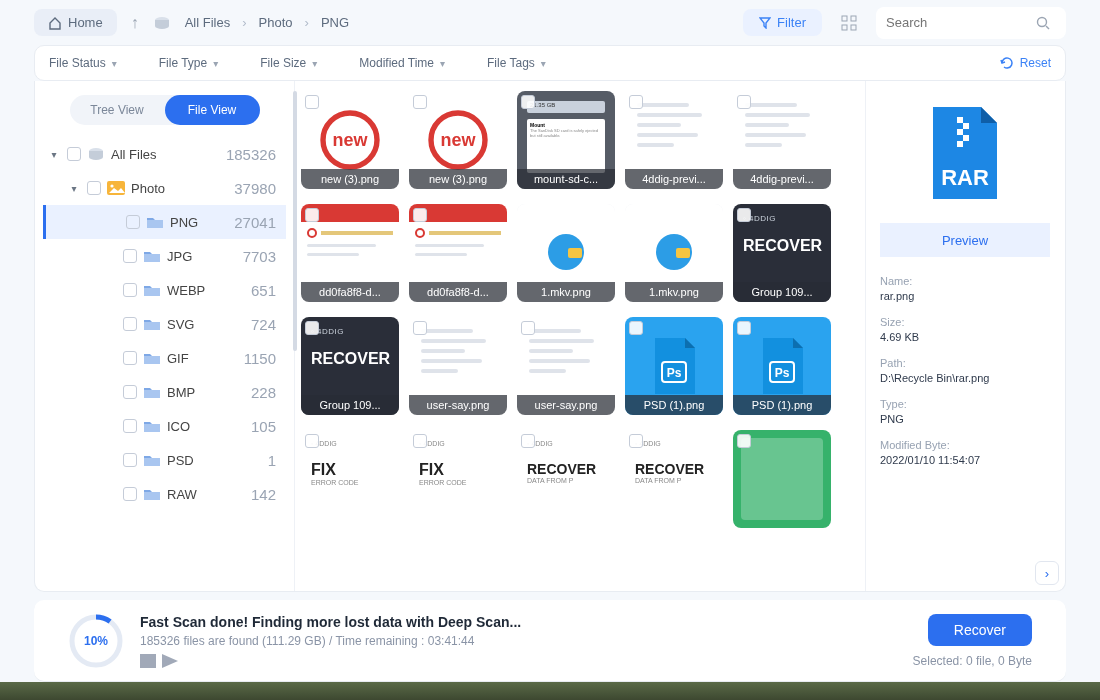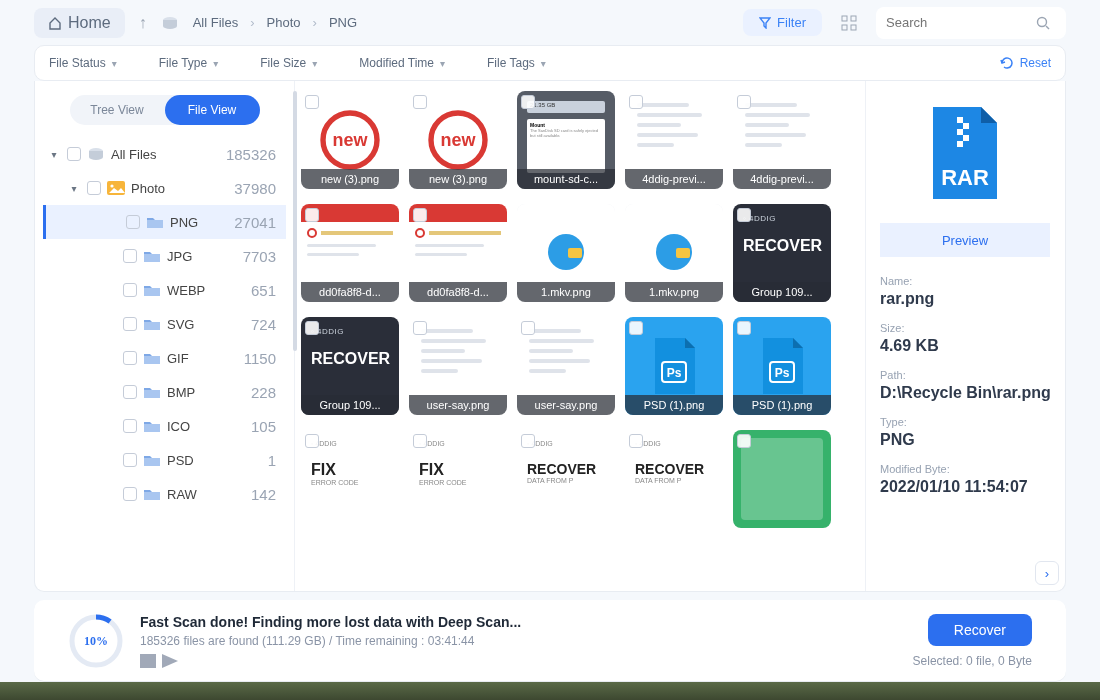--- a/index.html
+++ b/index.html
@@ -4,21 +4,21 @@
 <style>
 * { box-sizing: border-box; margin: 0; padding: 0; font-family: -apple-system, BlinkMacSystemFont, "Segoe UI", Arial, sans-serif; }
 body { width: 1100px; height: 700px; background: #eef2f6; overflow: hidden; }
 .window { width: 1100px; height: 700px; background: #f5f8fc; display: flex; flex-direction: column; }
 .titlebar { height: 40px; display: flex; align-items: center; padding: 0 14px; background: #f5f8fc; }
 .logo { width: 22px; height: 22px; margin-right: 8px; }
 .app-title { font-size: 13px; color: #333; flex: 1; }
 .winbtns { display: flex; gap: 18px; align-items: center; }
 .winbtn { width: 18px; height: 18px; display:flex;align-items:center;justify-content:center;color:#333;cursor:pointer;}
 .toolbar { height: 45px; display: flex; align-items: center; padding: 0 34px; gap: 10px; }
-.home-btn { display:flex;align-items:center;gap:6px;background:#e9eef7;border-radius:8px;padding:6px 14px;color:#5d6b7e;font-size:16px;cursor:pointer;}
+.home-btn { display:flex;align-items:center;gap:6px;background:#e9eef7;border-radius:8px;padding:6px 14px;color:#5d6b7e;font-size:13px;cursor:pointer;}
 .nav-up { color:#9ba5b3;font-size:16px;cursor:pointer;padding:0 4px;}
 .crumbs { display:flex;align-items:center;gap:8px;font-size:13px;color:#5d6b7e;}
 .crumb-sep::after { content:"›"; color:#b2bccb; margin:0 4px;}
 .filter-btn { margin-left:auto;display:flex;align-items:center;gap:6px;background:#eaf1ff;border-radius:8px;padding:6px 16px;color:#3b82f6;font-size:13px;cursor:pointer;}
 .view-toggle { width:34px;height:30px;border-radius:8px;display:flex;align-items:center;justify-content:center;color:#9ba5b3;cursor:pointer;}
 .search-box { position:relative;background:#fff;border-radius:8px;height:32px;width:190px;display:flex;align-items:center;padding:0 10px;color:#9ba5b3;}
 .search-box input { border:none;outline:none;width:150px;font-size:13px;background:transparent;}
 .filterbar { height:36px;display:flex;align-items:center;border:1px solid #e8ecf2;background:#fff;margin:0 34px;border-radius:10px;padding:0 14px;font-size:12px;color:#5d6b7e;}
 .filter-item { display:flex;align-items:center;gap:6px;margin-right:42px;cursor:pointer;}
 .filter-item .chev { font-size:10px;color:#9ba5b3;}
@@ -45,25 +45,25 @@
 .thumb-dark { background:#2a2e39;color:#fff;padding:10px;}
 .thumb-dark .brand { font-size:8px;letter-spacing:.5px;color:#cbd2dc;}
 .thumb-dark .big { font-weight:700;font-size:16px;margin-top:14px;}
 .thumb-ps { background:#2aa3ef;display:flex;align-items:center;justify-content:center;}
 .thumb-green { background:#36b26b;}
 .preview { width:200px;border-left:1px solid #eef1f6;padding:12px 14px;font-size:12px;color:#5d6b7e;position:relative;}
 .preview-thumb { width:170px;height:120px;background:#fff;border-radius:6px;display:flex;align-items:center;justify-content:center;margin-bottom:10px;}
 .preview-btn { width:170px;height:34px;background:#eaf1ff;color:#2c6fef;border-radius:0;display:flex;align-items:center;justify-content:center;font-size:13px;cursor:pointer;margin-bottom:18px;}
 .meta-row { margin-bottom:14px;}
 .meta-label { color:#97a2b2;font-size:11px;margin-bottom:3px;}
-.meta-value { color:#2f3a4c;font-size:16px;font-weight:bold;}
+.meta-value { color:#2f3a4c;font-size:11px;}
 .next-btn { position:absolute;right:6px;bottom:6px;width:24px;height:24px;background:#fff;border:1px solid #e1e6ef;border-radius:6px;display:flex;align-items:center;justify-content:center;color:#2c6fef;cursor:pointer;font-size:13px;}
 .footer { height:82px;display:flex;align-items:center;padding:0 34px;gap:16px;background:#fff;margin:8px 34px 0;border-radius:10px;box-shadow:0 -1px 0 #e8ecf2 inset;}
 .prog-circle { width:56px;height:56px;position:relative;}
-.prog-text { position:absolute;inset:0;display:flex;align-items:center;justify-content:center;font-size:12px;color:#2c6fef;font-weight:600;font-family:Liberation Serif, serif;}
+.prog-text { position:absolute;inset:0;display:flex;align-items:center;justify-content:center;font-size:12px;color:#2c6fef;font-weight:600;}
 .footer-info { display:flex;flex-direction:column;gap:4px;}
 .footer-title { font-size:14px;font-weight:600;color:#1f2937;}
 .footer-sub { font-size:12px;color:#8a94a6;}
 .footer-controls { display:flex;gap:6px;margin-top:2px;}
 .mini-btn { width:16px;height:14px;background:#8a94a6;opacity:.8;}
 .recover-btn { margin-left:auto;background:#2c6fef;color:#fff;padding:8px 26px;border-radius:8px;font-size:14px;cursor:pointer;}
 .selected-info { font-size:12px;color:#8a94a6;}
 .bottom-strip { height:18px;background:linear-gradient(#5a6a48,#3d4830);}
 .rar-icon { width:80px;height:100px;}
 .drive-icon { width:18px;height:14px;margin-right:6px;}

